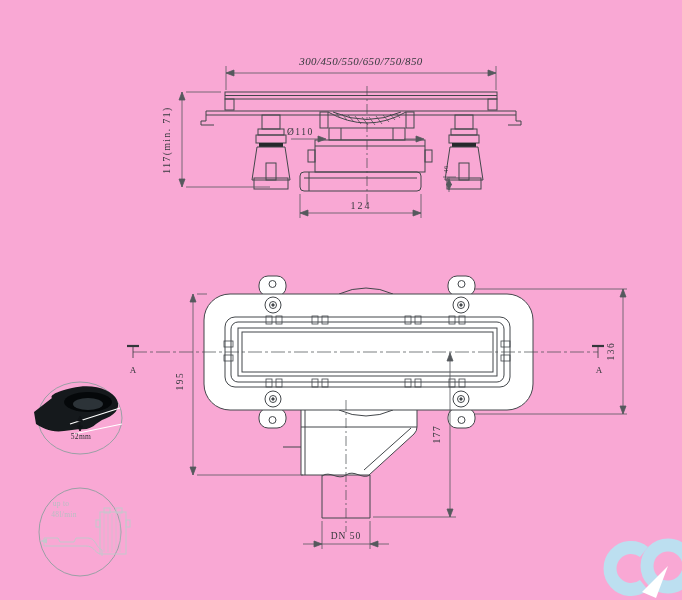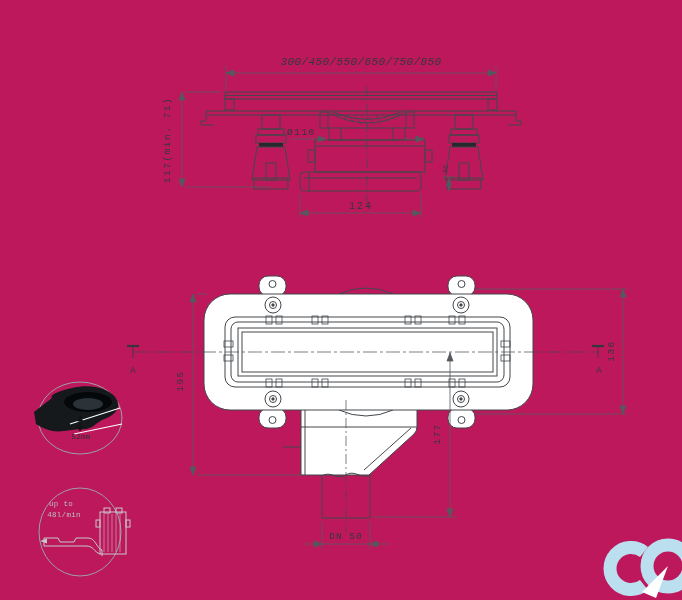--- a/index.html
+++ b/index.html
@@ -1,21 +1,21 @@
 <!DOCTYPE html>
 <html><head>
 <meta charset="utf-8">
 <style>
   html,body{margin:0;padding:0;background:#ffffff;}
   .canvas{
     position:relative;
     width:682px;height:600px;
-    background:#be185d;
+    background:#f9a8d4;
     overflow:hidden;
-    font-family:Liberation Mono, monospace;
+    font-family:Liberation Serif, serif;
   }
   svg{position:absolute;top:0;left:0;}
   text{fill:#33373b;}
   .dim-num{font-size:10px;letter-spacing:2px;}
   .dim-num-sm{font-size:9.5px;letter-spacing:1.5px;}
   .series{font-size:11px;font-style:italic;letter-spacing:0.4px;}
   .tiny{font-size:6.5px;letter-spacing:0.5px;}
   .marker{font-size:9px;}
   .seal-label{font-size:7.5px;fill:#2b2f33;letter-spacing:0.3px;}
   .flow-label{font-size:7.5px;fill:#b9bec3;letter-spacing:0.3px;}

